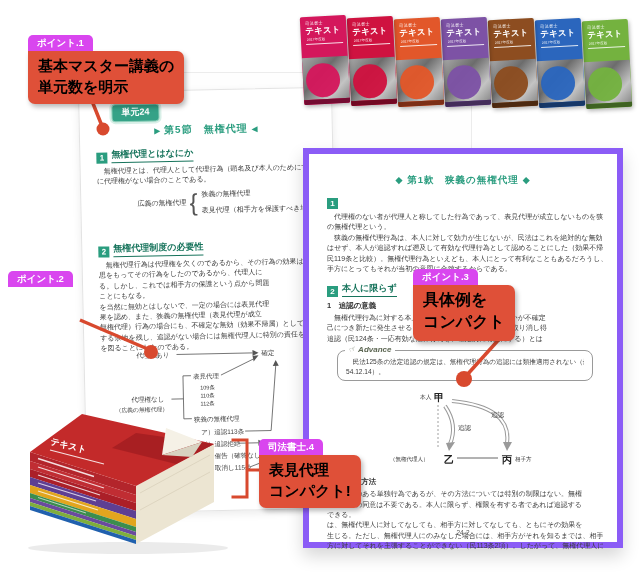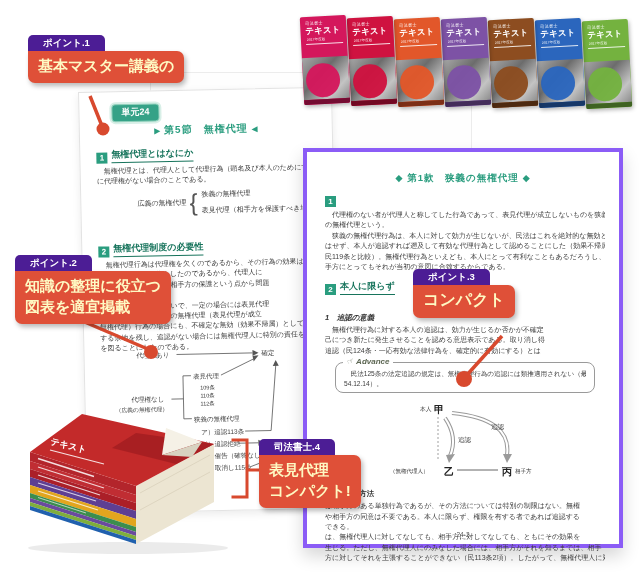--- a/index.html
+++ b/index.html
@@ -8,21 +8,21 @@
   #canvas { position:relative; width:640px; height:575px; background:#fff; overflow:hidden; }
 
   
   .back-sheet { position:absolute; left:150px; top:72px; width:322px; height:362px;
     background:#fefefe; border:1px solid #ececec; z-index:0; }
   .page { position:absolute; background:#ffffff; }
   #left-page { left:78px; top:92px; width:254px; height:422px; z-index:1;
     border:1px solid #e3e3e3; box-shadow:0 3px 8px rgba(0,0,0,.08);
     transform:rotate(-1.2deg); transform-origin:top left; }
   #right-page { left:303px; top:148px; width:320px; height:400px; z-index:3;
-    border:4px solid #8b5cf6; box-shadow:0 8px 16px rgba(0,0,0,.16); }
+    border:6px solid #8b5cf6; box-shadow:0 8px 16px rgba(0,0,0,.16); }
 
   
   .g-header { text-align:center; color:#2a9d7f; font-weight:bold; font-size:10px; letter-spacing:1px; }
   .g-header .arrow { font-size:8px; letter-spacing:0; }
   .sec-row { display:flex; align-items:flex-end; gap:4px; }
   .sec-num { width:11px; height:11px; background:#2a9d7f; color:#fff; font-size:8px; font-weight:bold;
     text-align:center; line-height:11px; flex:0 0 auto; }
   .sec-title { font-size:9px; font-weight:bold; color:#17745c; border-bottom:1px solid #17745c; padding-bottom:1px; }
   .body-line { font-size:7px; line-height:10.4px; color:#3c3c3c; white-space:nowrap; overflow:hidden; }
   .sub-label { font-size:7.5px; color:#333; font-weight:bold; }
@@ -42,23 +42,23 @@
   
   .advance-wrap { position:relative; margin:6px 10px 0; }
   .advance-label { position:absolute; top:-5px; left:8px; background:#fff; padding:0 4px;
     font-size:8px; font-style:italic; font-weight:bold; color:#5c6652; }
   .advance-label .hand { display:inline-block; transform:rotate(-25deg); font-style:normal; }
   .advance-box { border:1px solid #9a9a9a; border-radius:8px; padding:6px 8px 4px; }
   .advance-box .body-line { font-size:6.6px; line-height:9.5px; }
 
   
   .badge { position:absolute; z-index:8; }
-  .badge .tab { display:inline-block; background:#4c1d95; color:#fff; font-size:9.5px; font-weight:bold;
-    padding:2px 15px 1px; border-radius:5px 5px 0 0; }
-  .badge .bbody { background:#df5038; color:#fef9c3; font-weight:bold; font-size:15px; line-height:1.4;
+  .badge .tab { display:inline-block; background:#d946ef; color:#fff; font-size:9.5px; font-weight:bold;
+    padding:2px 9px 1px; border-radius:5px 5px 0 0; }
+  .badge .bbody { background:#df5038; color:#000000; font-weight:bold; font-size:15px; line-height:1.4;
     padding:4px 10px 7px; border-radius:0 7px 7px 7px; box-shadow:2px 3px 5px rgba(0,0,0,.28);
     white-space:nowrap; }
 
   
   .cover { position:absolute; width:46px; height:88px; border-radius:2px; transform:rotate(-3deg);
     box-shadow:1px 2px 4px rgba(0,0,0,.3); overflow:hidden; }
   .cover .c-small { font-size:4px; color:#fff; margin:4px 0 0 5px; letter-spacing:.5px; }
   .cover .c-title { font-size:8.5px; color:#fff; font-weight:bold; margin:0 0 0 5px; white-space:nowrap; }
   .cover .c-ed { font-size:3.5px; color:#fff; margin:0 0 0 6px; opacity:.9; white-space:nowrap; }
   .cover .c-rule { height:1px; background:rgba(255,255,255,.85); margin:2px 4px 0 5px; }
@@ -185,21 +185,21 @@
         <div class="body-line">民119条と比較）。無権代理行為といえども、本人にとって有利なこともあるだろうし、相</div>
         <div class="body-line">手方にとってもそれが当初の意図に合致するからである。</div>
       </div>
     </div>
 
     <div style="position:absolute;top:128px;left:18px;right:14px;">
       <div class="sec-row">
         <div class="sec-num">2</div>
         <div class="sec-title">本人に限らず</div>
       </div>
-      <div class="sub-label" style="margin-top:18px;font-style:italic;">1　追認の意義</div>
+      <div class="sub-label" style="margin-top:4px;">1　追認の意義</div>
       <div style="margin-top:2px;">
         <div class="body-line">　無権代理行為に対する本人の追認は、効力が生じるか否かが不確定</div>
         <div class="body-line">己につき新たに発生させることを認める意思表示である。取り消し得</div>
         <div class="body-line">追認（民124条・一応有効な法律行為を、確定的に有効にする）とは</div>
       </div>
 
       <div class="advance-wrap">
         <div class="advance-label">
           <span class="hand">☞</span>
           <span>Advance</span>
@@ -351,34 +351,32 @@
     <circle cx="151" cy="352" r="7" fill="#d8492e"></circle>
     <line x1="502" y1="336" x2="466" y2="376" stroke="#d8492e" stroke-width="3.5"></line>
     <circle cx="464" cy="379" r="8" fill="#d8492e"></circle>
     <path d="M261,470 H247 M247,440 V497 M247,440 H233 M247,497 H233" stroke="#d8492e" stroke-width="3" fill="none" stroke-linecap="square"></path>
   </svg>
 
   <div class="badge" style="left:28px;top:32px;">
     <div class="tab">ポイント.1</div>
     <div class="bbody">
       <div>基本マスター講義の</div>
-    </div>
-  </div>
-
-  <div class="badge" style="left:8px;top:252px;margin-left:7px;">
+      <div>単元数を明示</div>
+    </div>
+  </div>
+
+  <div class="badge" style="left:8px;top:268px;">
     <div class="tab">ポイント.2</div>
-    <div class="bbody">
-      <div>知識の整理に役立つ</div>
-      <div>図表を適宜掲載</div>
-    </div>
   </div>
 
   <div class="badge" style="left:413px;top:266px;">
     <div class="tab">ポイント.3</div>
     <div class="bbody" style="font-size:16px;">
+      <div>具体例を</div>
       <div>コンパクト</div>
     </div>
   </div>
 
   <div class="badge" style="left:259px;top:436px;">
     <div class="tab">司法書士.4</div>
     <div class="bbody">
       <div>表見代理</div>
       <div>コンパクト!</div>
     </div>

